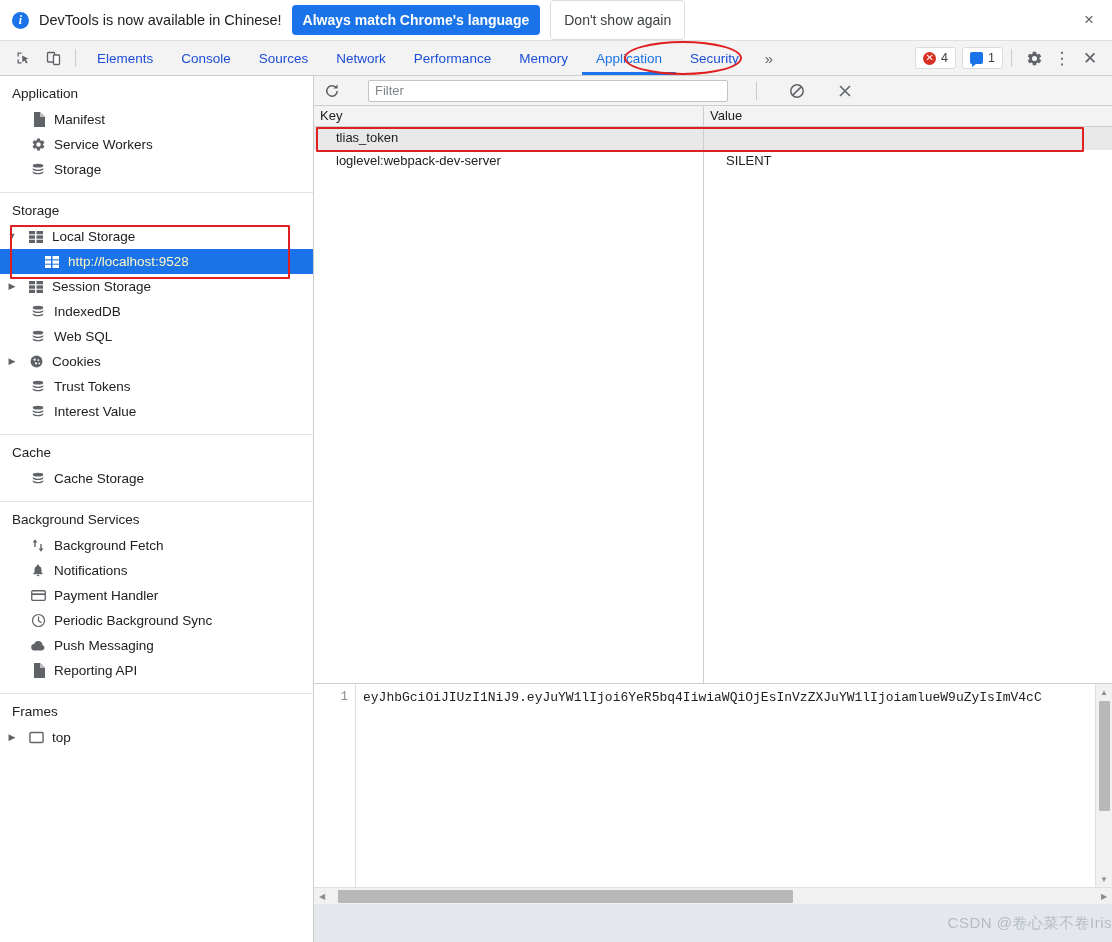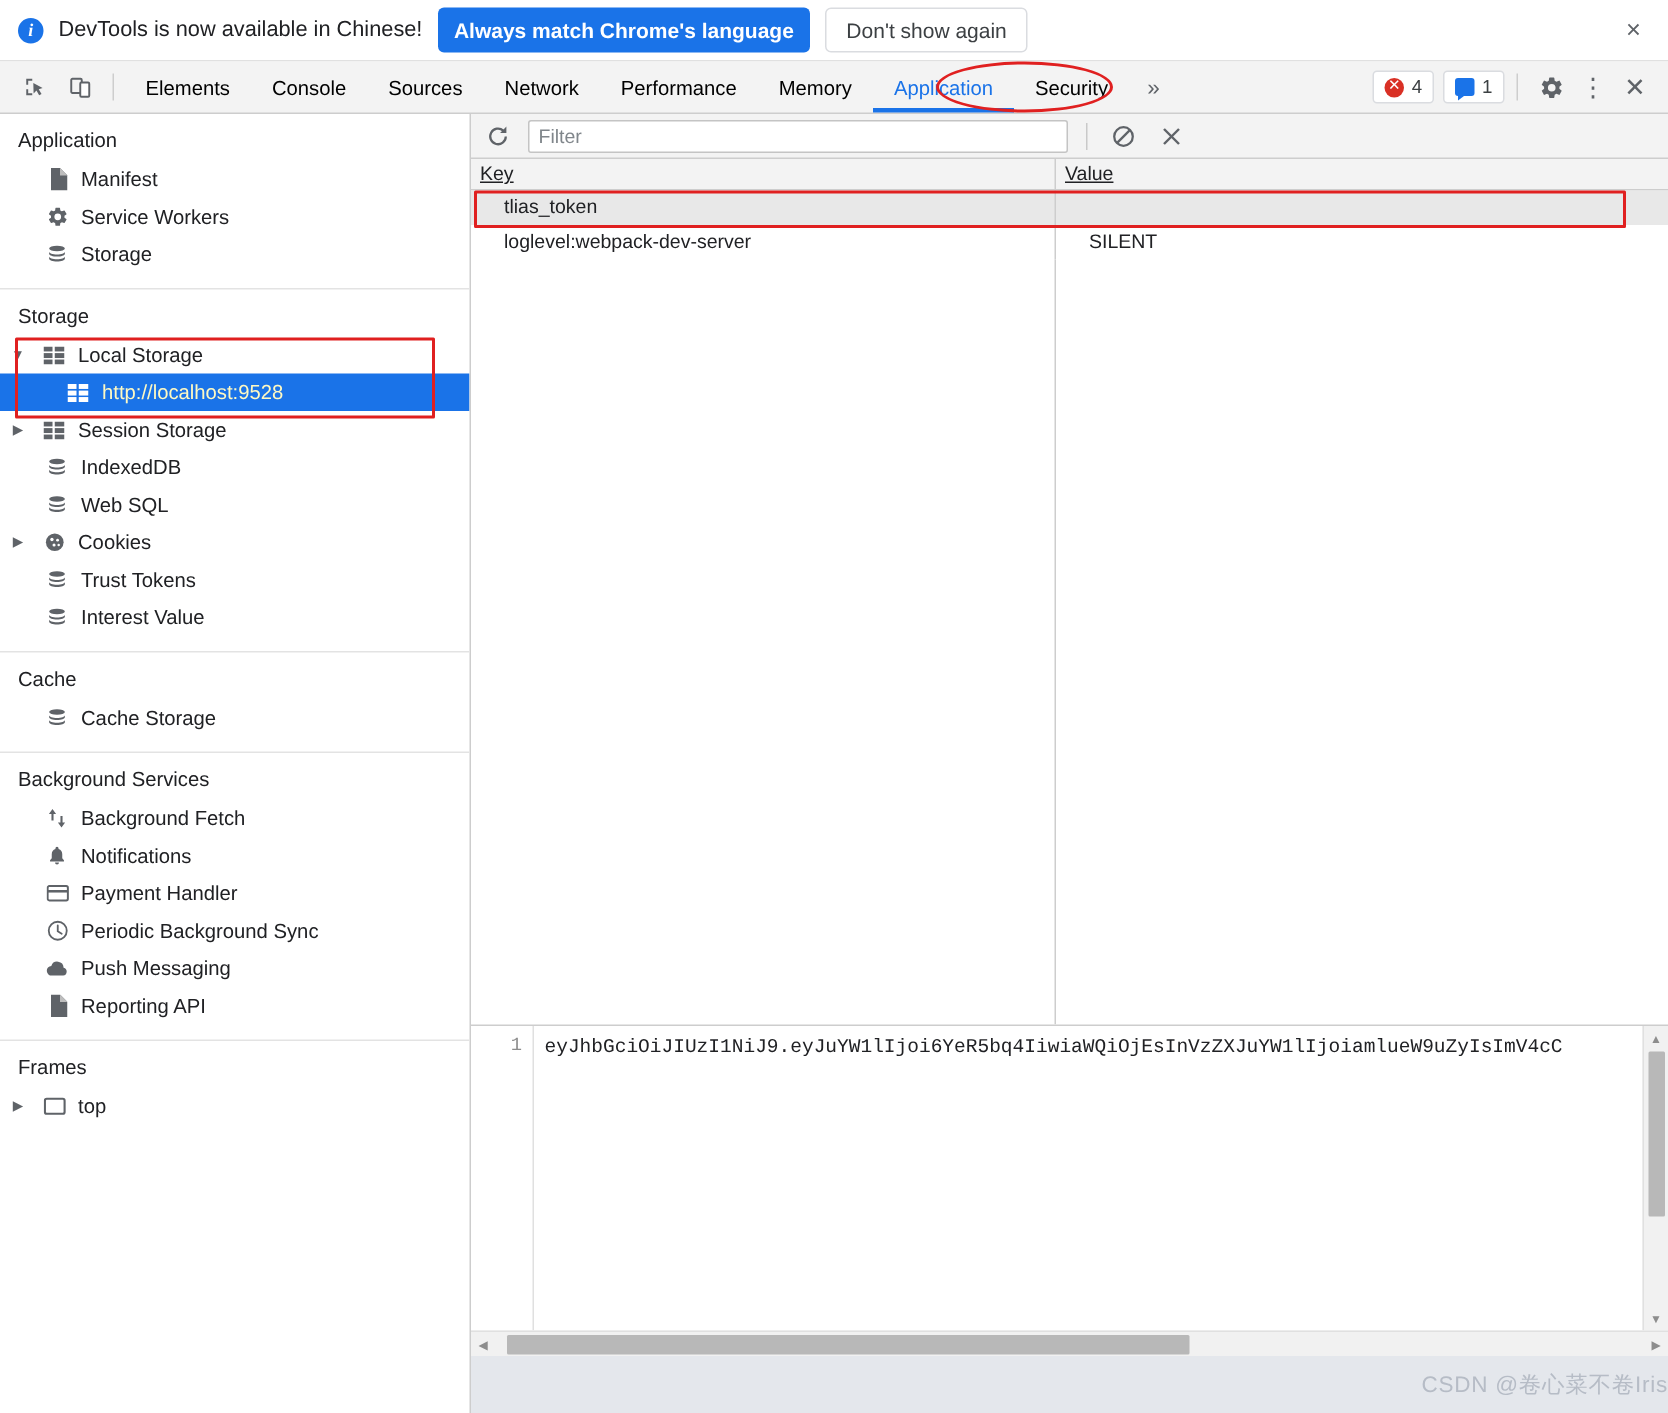--- a/index.html
+++ b/index.html
@@ -61,21 +61,21 @@
     white-space: nowrap;
   }
   .btn-secondary {
     background: #fff;
     color: #3c4043;
     border: 1px solid #dadce0;
     border-radius: 4px;
     font-size: 14px;
     font-family: "Liberation Sans", sans-serif;
     padding: 6px 13px;
-    height: 30px;
+    height: 40px;
     cursor: pointer;
     white-space: nowrap;
   }
   .banner-spacer { flex: 1 1 auto; }
   .banner-close {
     width: 26px; height: 26px;
     display: flex; align-items: center; justify-content: center;
     cursor: pointer;
     color: #5f6368;
     font-size: 17px;
@@ -106,21 +106,21 @@
   }
   .tabs {
     display: flex;
     align-items: stretch;
   }
   .tab {
     display: flex;
     align-items: center;
     padding: 0 14px;
     font-size: 13.5px;
-    color: #000000;
+    color: #1d4ed8;
     cursor: pointer;
     position: relative;
     white-space: nowrap;
   }
   .tab.selected {
     color: #1a73e8;
   }
   .tab.selected::after {
     content: "";
     position: absolute;
@@ -251,21 +251,21 @@
     display: flex;
     flex-direction: column;
     min-width: 0;
     background: #fff;
   }
   .storage-toolbar {
     height: 30px;
     flex: 0 0 30px;
     display: flex;
     align-items: center;
-    gap: 8px;
+    gap: 24px;
     padding: 0 8px 0 6px;
     background: #f3f3f3;
     border-bottom: 1px solid #cdcdcd;
   }
   .refresh-btn {
     width: 24px; height: 24px;
     display: flex; align-items: center; justify-content: center;
     cursor: pointer; color: #5f6368;
   }
   .filter-input {
@@ -305,21 +305,20 @@
     height: 21px;
     background: #f3f3f3;
     border-bottom: 1px solid #cdcdcd;
     font-size: 13px;
     color: #202124;
   }
   .th {
     padding: 2px 0 0 6px;
     overflow: hidden;
     white-space: nowrap;
-    text-decoration: underline;
   }
   .th.key { flex: 0 0 390px; border-right: 1px solid #cdcdcd; }
   .th.val { flex: 1 1 auto; }
   .tbl-row {
     display: flex;
     height: 23px;
     font-size: 13px;
     color: #202124;
     cursor: pointer;
   }

